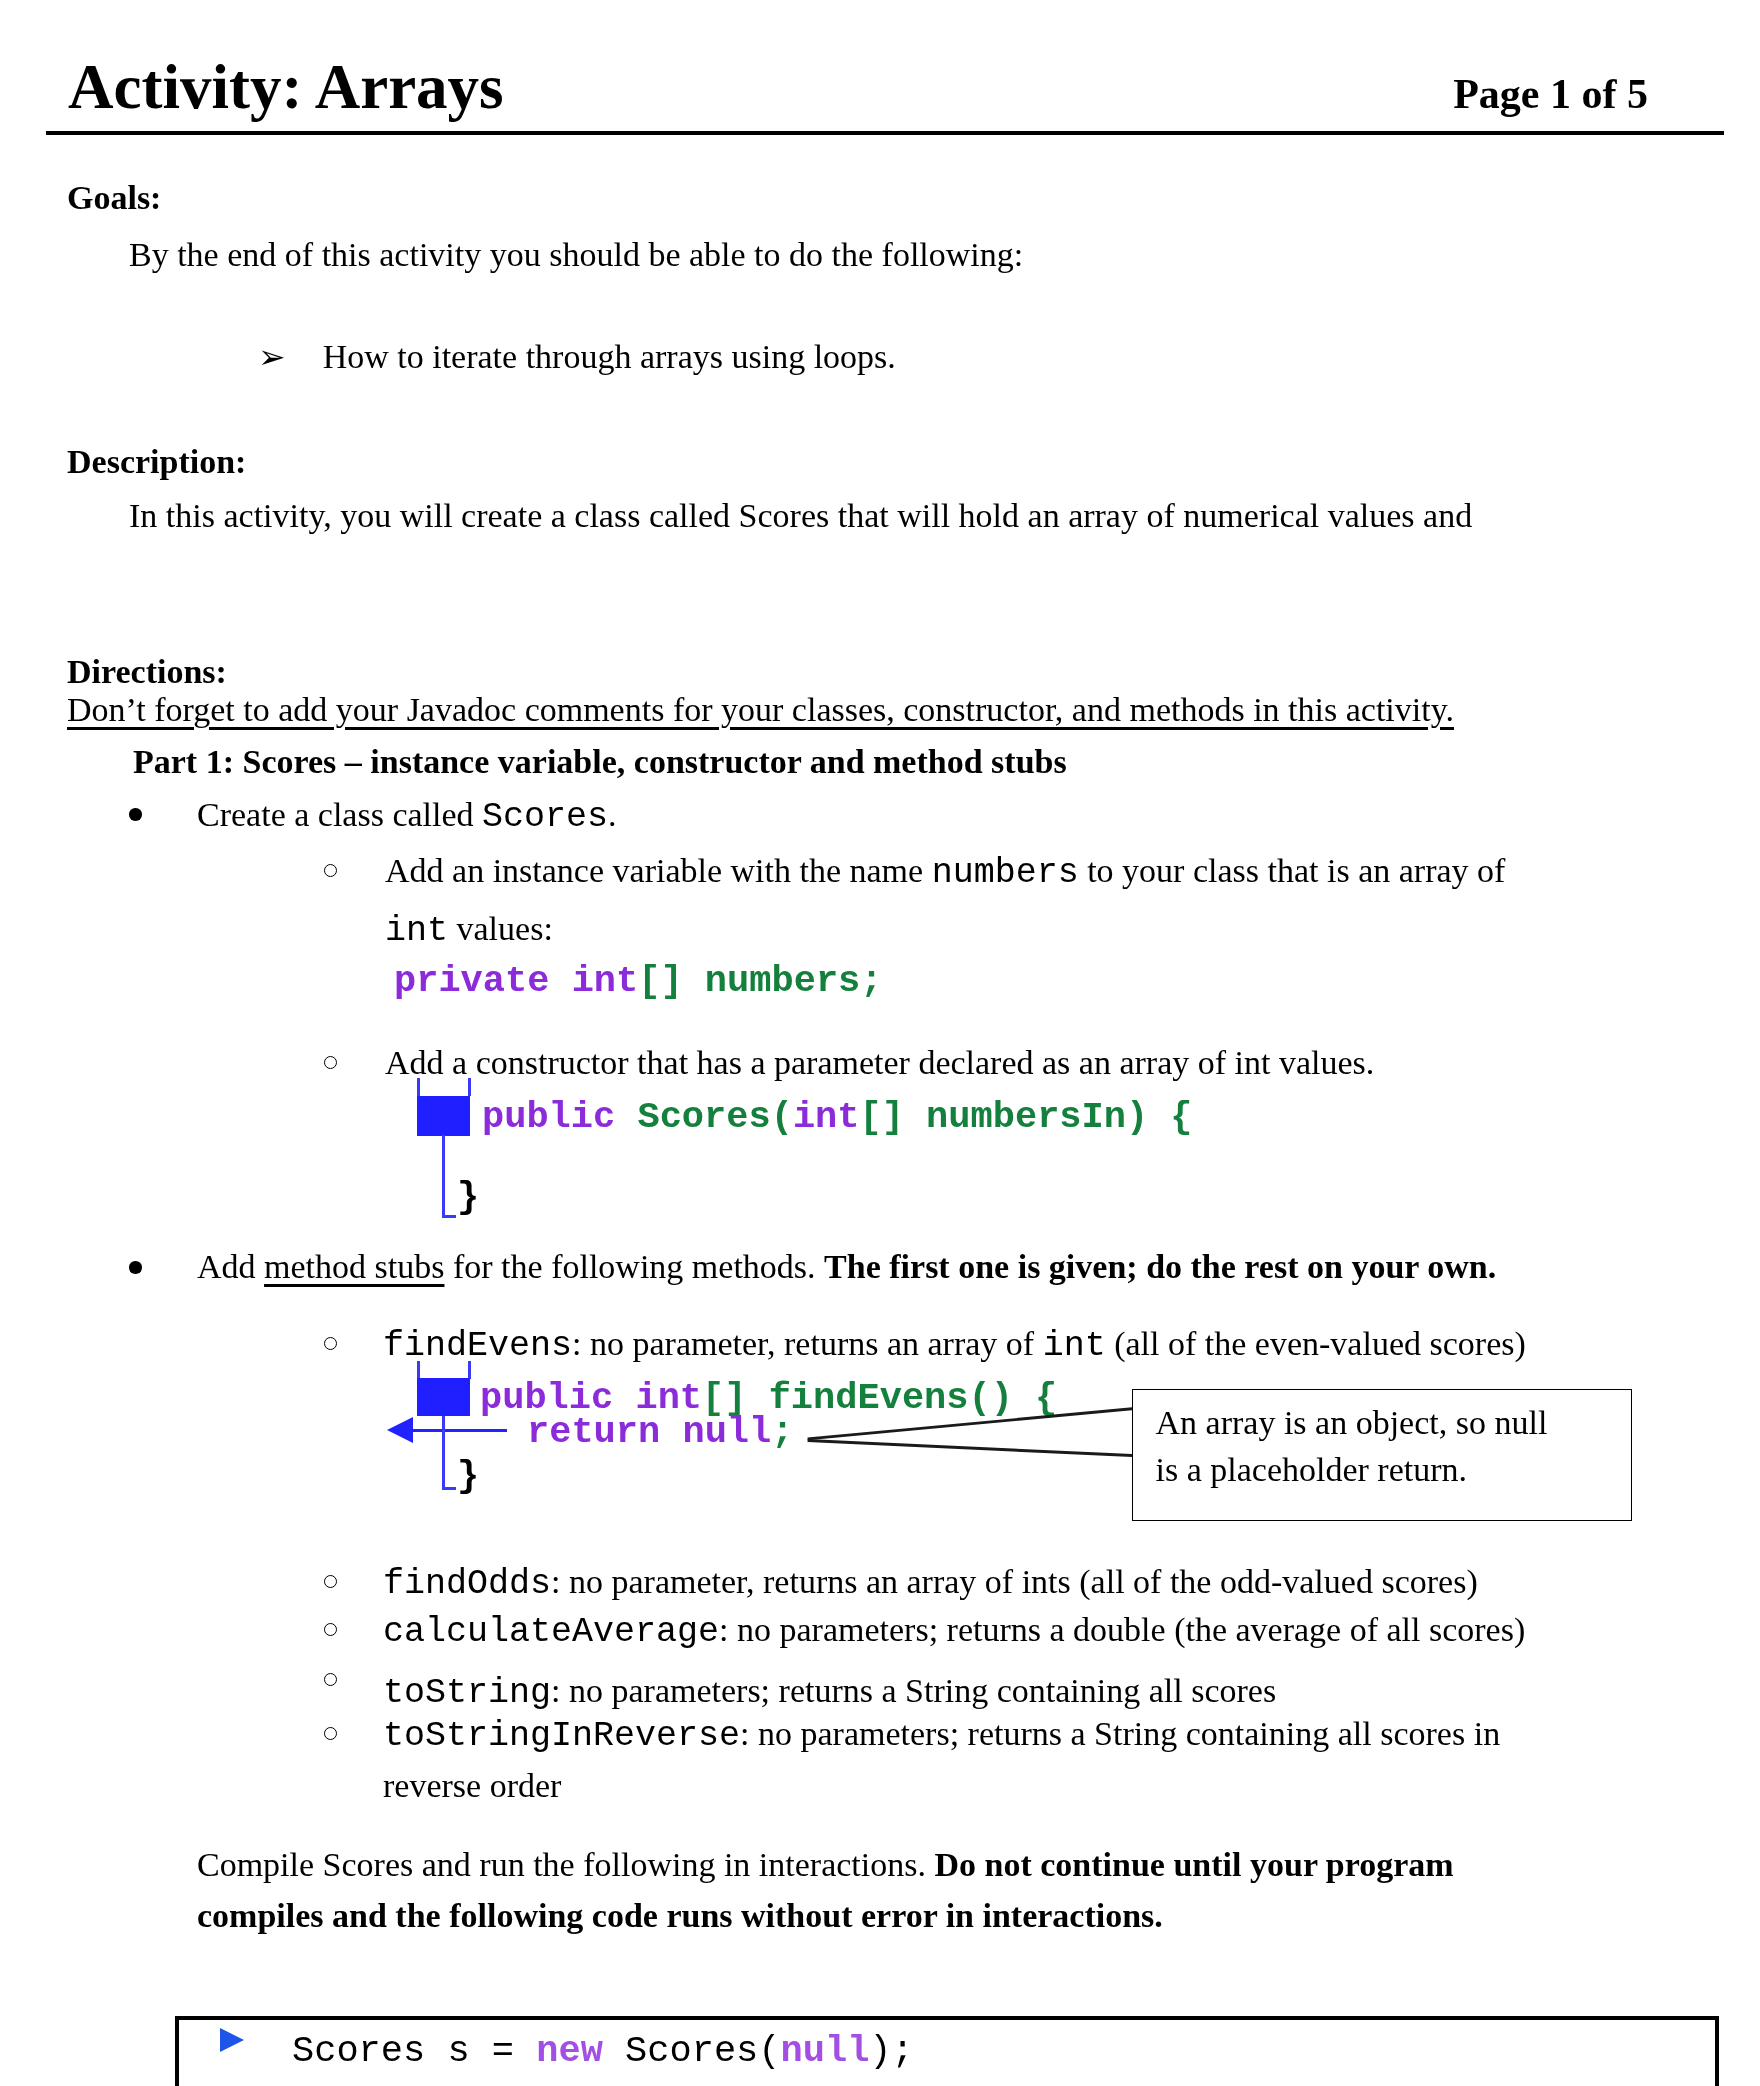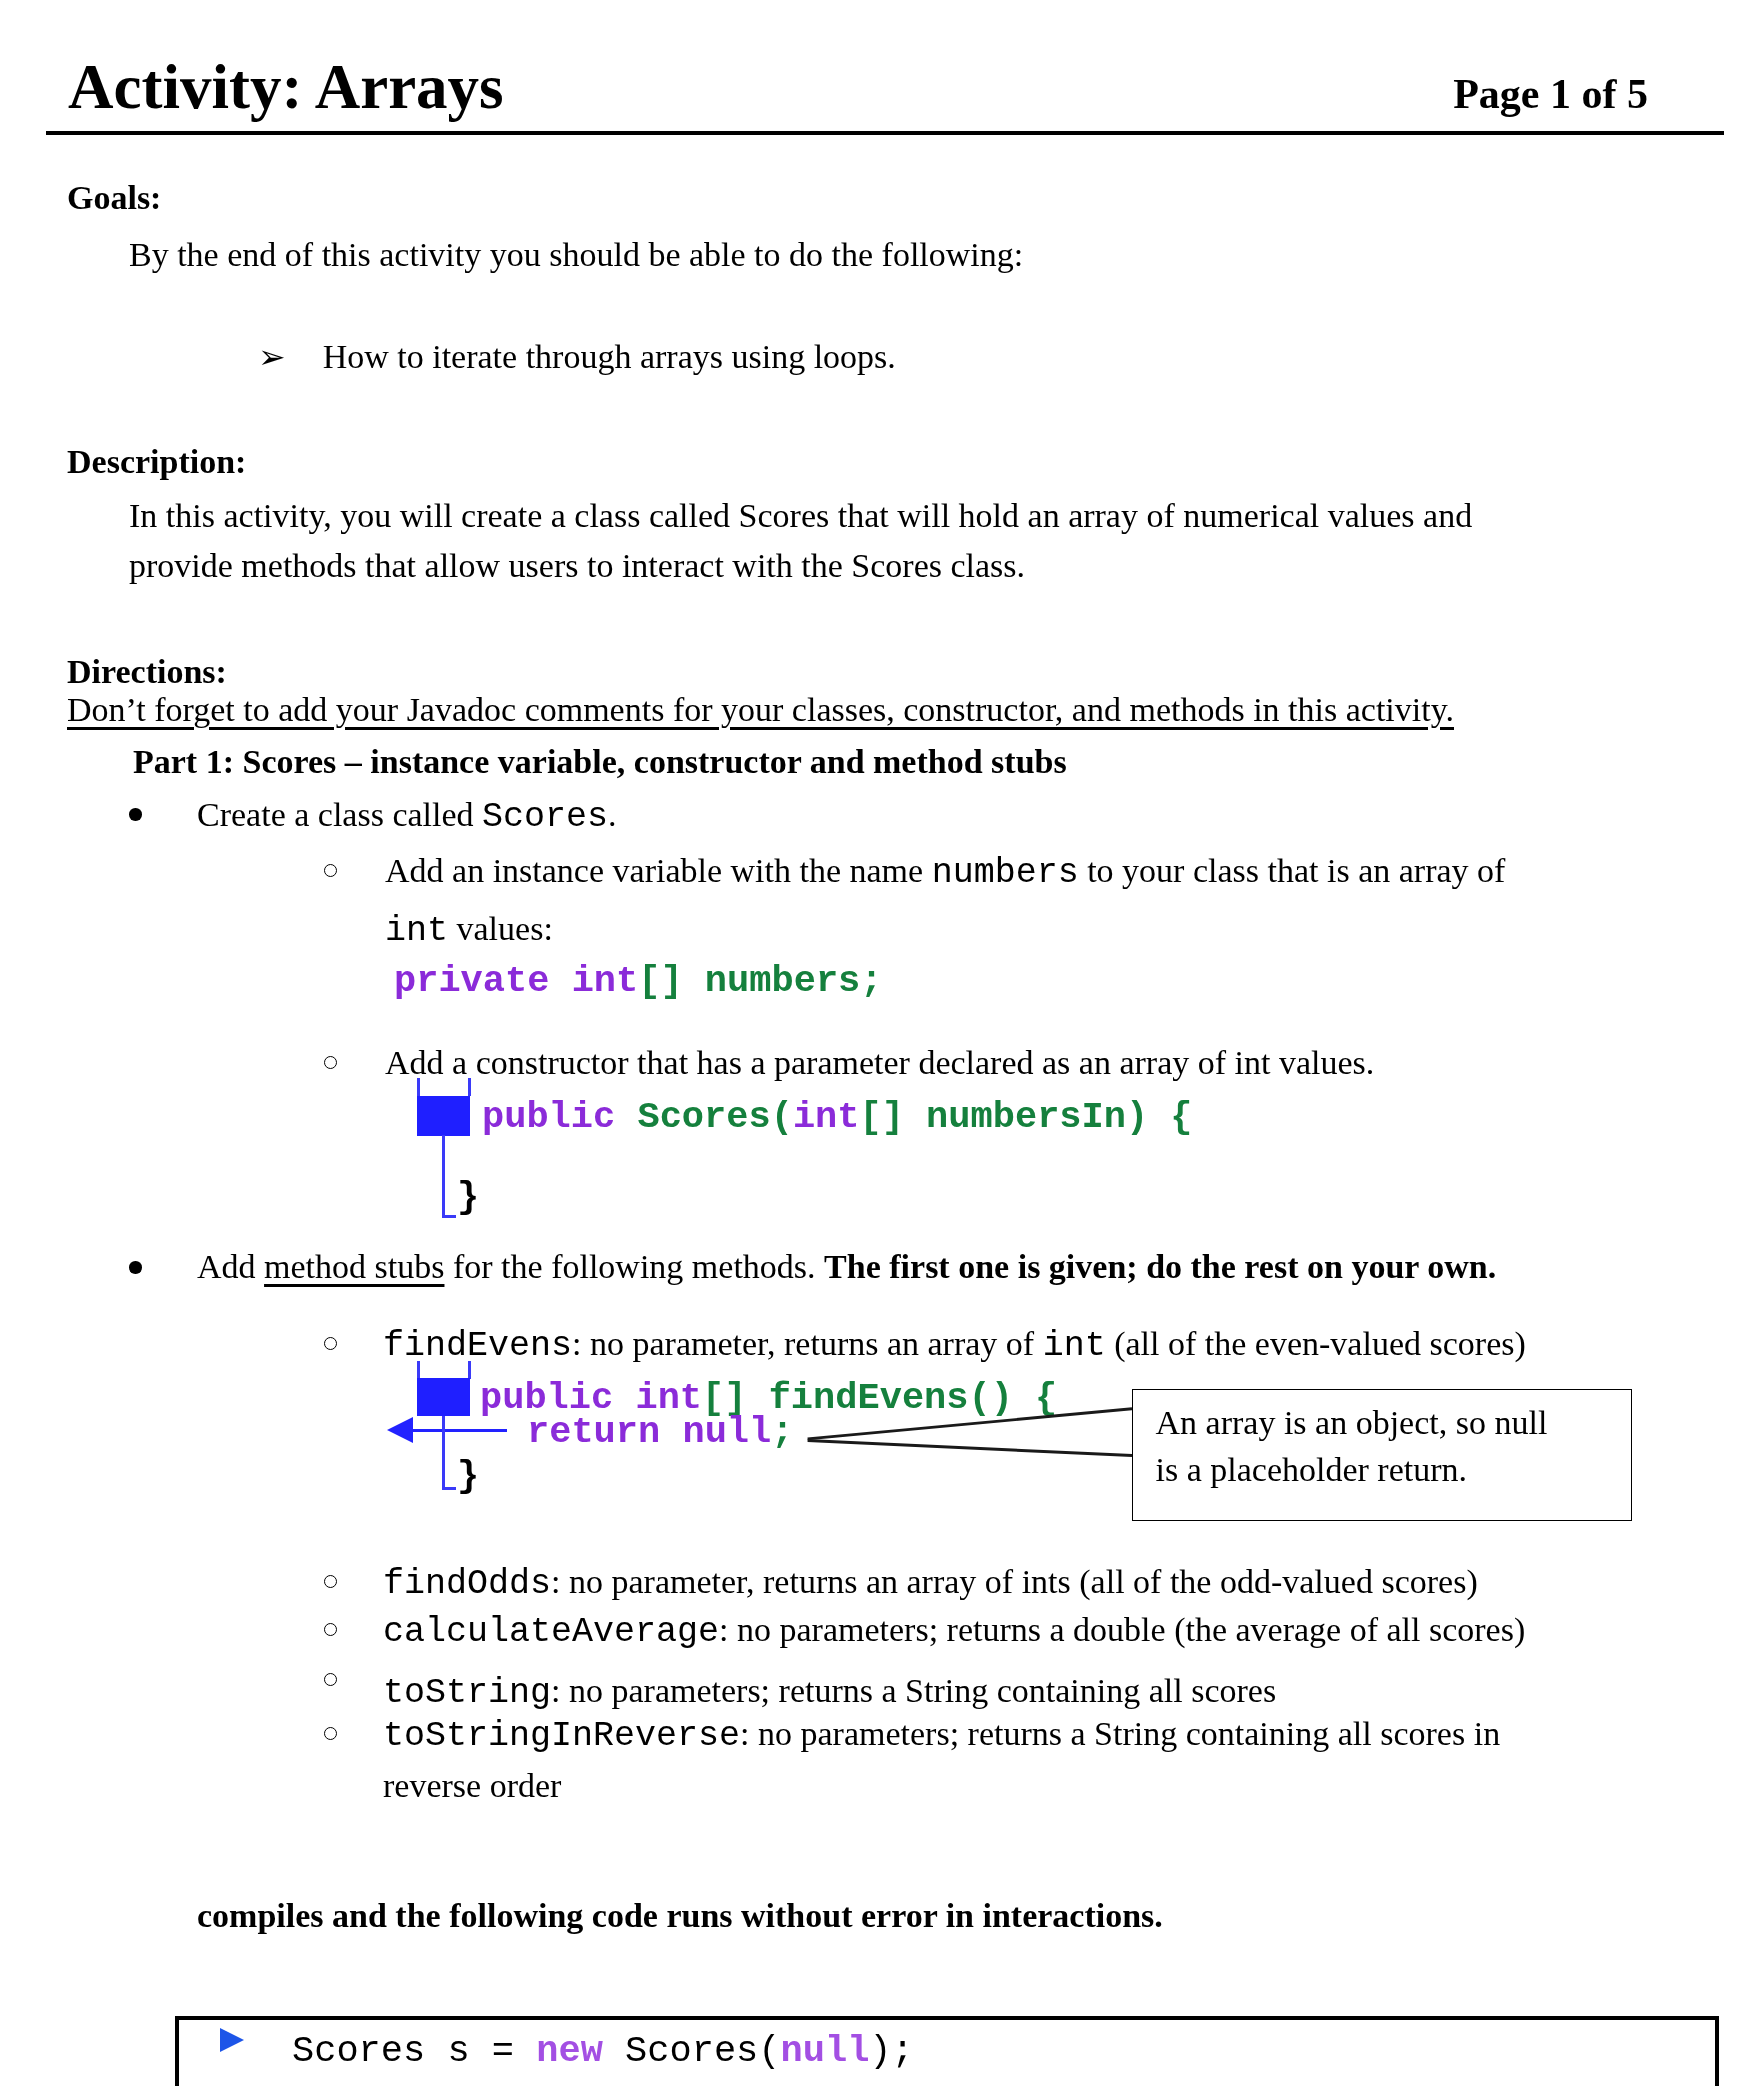--- a/index.html
+++ b/index.html
@@ -51,21 +51,20 @@
   <div class="rule" style="left:46px; top:131px; width:1678px; height:3.8px;"></div>
 
   <div class="line bold" style="left:67px; top:173px;">Goals:</div>
   <div class="line" style="left:129px; top:230px;">By the end of this activity you should be able to do the following:</div>
   <div class="line" style="left:258px; top:332px;">
     <span class="arrowchar">➢</span><span>How to iterate through arrays using loops.</span>
   </div>
 
   <div class="line bold" style="left:67px; top:437px;">Description:</div>
   <div class="line" style="left:129px; top:491px;">In this activity, you will create a class called Scores that will hold an array of numerical values and</div>
-  <div class="line" style="left:129px; top:541px;">provide methods that allow users to interact with the Scores class.</div>
 
   <div class="line bold" style="left:67px; top:647px;">Directions:</div>
   <div class="line" style="left:67px; top:685px;">
     <span class="r-u">Don’t forget to add your Javadoc comments for your classes, constructor, and methods in this activity.</span>
   </div>
   <div class="line bold" style="left:133px; top:737px;">Part 1: Scores – instance variable, constructor and method stubs</div>
 
   <span class="dot" style="left:129px; top:808px;"></span>
   <div class="line" style="left:197px; top:790px;"><span class="r-s">Create a class called </span><span class="r-m">Scores</span><span class="r-s">.</span></div>
 
@@ -119,20 +118,21 @@
   <span class="circ" style="left:324px; top:1623px;"></span>
   <div class="line" style="left:383px; top:1605px;"><span class="r-m">calculateAverage</span><span class="r-s">: no parameters; returns a double (the average of all scores)</span></div>
 
   <span class="circ" style="left:324px; top:1673px;"></span>
   <div class="line" style="left:383px; top:1655px;margin-top:11px;"><span class="r-m">toString</span><span class="r-s">: no parameters; returns a String containing all scores</span></div>
 
   <span class="circ" style="left:324px; top:1727px;"></span>
   <div class="line" style="left:383px; top:1709px;"><span class="r-m">toStringInReverse</span><span class="r-s">: no parameters; returns a String containing all scores in</span></div>
   <div class="line" style="left:383px; top:1761px;">reverse order</div>
 
+  <div class="line" style="left:197px; top:1840px;"><span class="r-s">Compile Scores and run the following in interactions. </span><span class="r-b">Do not continue until your program</span></div>
   <div class="line" style="left:197px; top:1891px;"><span class="r-b">compiles and the following code runs without error in interactions.</span></div>
 
   <div class="ibox" style="left:175px; top:2016px; width:1536px; height:292px;">
     <div class="irow" style="top:8.3px;">
       <span class="tri"></span>
       <div class="icode"><span class="r-ic">Scores s = </span><span class="r-ik">new</span><span class="r-ic"> Scores(</span><span class="r-ik">null</span><span class="r-ic">);</span></div>
     </div>
     <div class="irow" style="top:61px;">
 
       <div class="icode"><span class="r-ik">int</span><span class="r-ic">[] evens = s.findEvens();</span></div>

